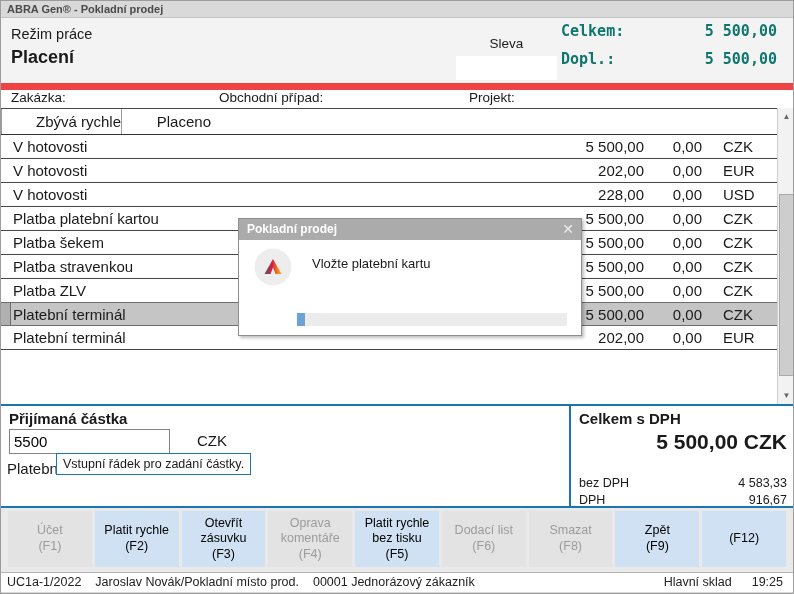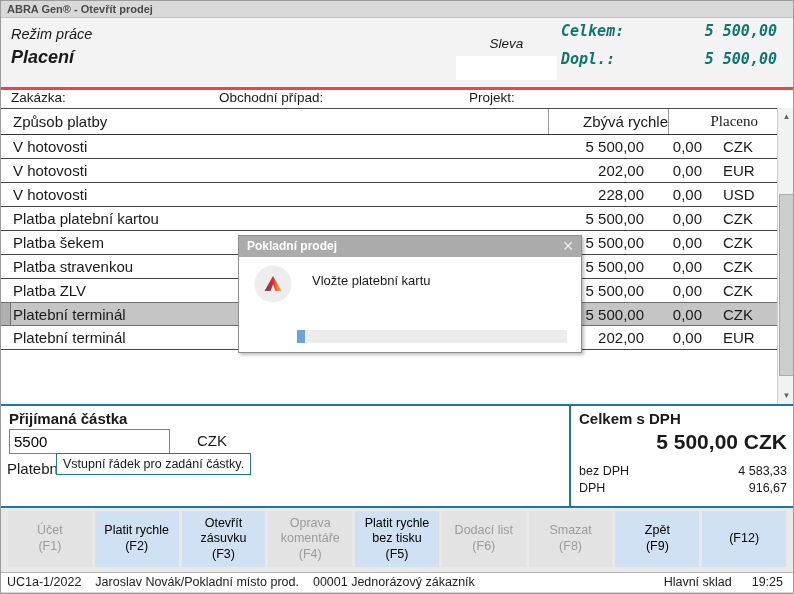--- a/index.html
+++ b/index.html
@@ -14,21 +14,21 @@
   
   .titlebar {
     position:absolute; left:0; top:0; width:100%; height:17px;
     background:#d9d9d9; border-bottom:1px solid #c2c2c2;
     font-size:11px; font-weight:bold; color:#4a4a4a;
     line-height:16px; padding-left:6px;
   }
   
   .header {
     position:absolute; left:0; top:17px; width:100%; height:72px;
-    background:#f3f3f3; border-bottom:3px solid #ef4444;font-style:italic;
+    background:#f3f3f3; border-bottom:7px solid #ef4444;
   }
   .mode-label { position:absolute; left:10px; top:8px; font-size:14.5px; }
   .mode-value { position:absolute; left:10px; top:29px; font-size:18px; font-weight:bold; }
   .sleva-label { position:absolute; left:455px; top:18px; width:101px; text-align:center; font-size:13.5px; }
   .sleva-box { position:absolute; left:455px; top:38px; width:101px; height:24px; background:#fff; }
   .hdr-totals {
     position:absolute; left:560px; top:4px; width:216px;
     font-family:"DejaVu Sans Mono","Liberation Mono",monospace;
     font-weight:bold; font-size:15px; color:#0f766e;
   }
@@ -46,21 +46,21 @@
     position:absolute; left:0; top:107px; width:776px; height:296px;
     background:#fff; border-top:1px solid #4a4a4a;
   }
   .thead {
     display:flex; align-items:center; height:26px;
     border-bottom:1px solid #333; font-size:15px;
     padding-right:13px;
   }
   .thead .h-method { flex:1; padding-left:12px; }
   .thead .h-remaining { width:120px; text-align:right; border-left:1px solid #9a9a9a; align-self:stretch; line-height:25px; }
-  .thead .h-placeno { width:96px; text-align:right; border-left:1px solid #9a9a9a; align-self:stretch; line-height:25px; padding-right:6px;font-family:Liberation Serif, serif; }
+  .thead .h-placeno { width:96px; text-align:right; border-left:1px solid #9a9a9a; align-self:stretch; line-height:25px; padding-right:6px; }
   .trowline {
     position:relative; display:flex; align-items:center; height:24px;
     border-bottom:1px solid #454545; font-size:15px; padding-right:13px;
     background:#fff;
     gap:12px;
   }
   .trowline .c-method { flex:1; padding-left:12px; white-space:nowrap; }
   .trowline .c-remaining { width:120px; text-align:right; }
   .trowline .c-paid { width:46px; text-align:right; }
   .trowline .c-curr { width:50px; padding-left:9px; }
@@ -89,56 +89,56 @@
     font-family:"Liberation Sans",sans-serif; background:#fff; }
   .amount-curr { position:absolute; left:196px; top:26px; font-size:15px; }
   .method-label { position:absolute; left:6px; top:54px; font-size:15px; white-space:nowrap; }
   .tooltip { position:absolute; left:55px; top:47px; z-index:6;
     border:1px solid #1a76ad; background:#fdfdfd; font-size:12.5px;
     padding:3px 6px; white-space:nowrap; }
   .totals-panel { position:absolute; left:568px; top:0; width:226px; height:100px;
     border-left:2px solid #1a76ad; padding:4px 8px 0 8px; }
   .totals-title { font-size:15px; font-weight:bold; }
   .totals-big { font-size:21px; font-weight:bold; text-align:right; margin-top:3px; }
-  .totals-small { display:flex; justify-content:space-between; font-size:12.5px; margin-top:10px; }
+  .totals-small { display:flex; justify-content:space-between; font-size:12.5px; margin-top:22px; }
   .totals-small + .totals-small { margin-top:3px; }
   
   .btnbar { position:absolute; left:0; top:507px; width:100%; height:64px;
     background:#e9e9e9; display:flex; gap:3px; padding:3px 7px 5px 7px; }
   .fbtn { flex:1; display:flex; flex-direction:column; align-items:center; justify-content:center;
     font-size:12.5px; line-height:1.25; text-align:center; border:none; cursor:default;
     font-family:"Liberation Sans",sans-serif; }
   .fbtn.enabled { background:#cfe1f2; color:#000; }
   .fbtn.disabled { background:#e3e3e3; color:#9b9b9b; }
   
   .statusbar { position:absolute; left:0; top:571px; width:100%; height:20px;
     background:#fff; border-top:1px solid #b5b5b5; font-size:12.5px; color:#222; }
   .statusbar .left { position:absolute; left:6px; top:2px; display:flex; gap:14px; }
   .statusbar .right { position:absolute; right:10px; top:2px; display:flex; gap:20px; }
   .bottomstrip { position:absolute; left:0; top:591px; width:100%; height:3px; background:#d8d8d8; }
   
-  .dialog { position:absolute; left:237px; top:234px; width:344px; height:118px;
+  .dialog { position:absolute; left:237px; top:217px; width:344px; height:118px;
     background:#fff; border:1px solid #8f8f8f; box-shadow:2px 2px 3px rgba(0,0,0,.25);
     z-index:10; }
   .dlg-title { position:relative; height:21px; background:#ababab; color:#fff;
     font-size:12px; font-weight:bold; line-height:21px; padding-left:8px; }
   .dlg-close { position:absolute; right:7px; top:0; font-size:14px; color:#ededed;
     line-height:21px; font-weight:normal; cursor:default; }
   .dlg-logo { position:absolute; left:15px; top:29px; width:38px; height:38px; }
   .dlg-msg { position:absolute; left:73px; top:37px; font-size:13px; color:#1a1a1a; }
   .dlg-progress { position:absolute; left:58px; top:94px; width:270px; height:13px; background:#ececec; }
   .dlg-chunk { height:100%; background:#6ba3d6; }
 </style>
 </head>
 <body>
 
 <div id="window">
 
   <div class="titlebar">
-    <span>ABRA Gen® - Otevřít prodej</span>
+    <span>ABRA Gen® - Pokladní prodej</span>
   </div>
 
   <div class="header">
     <div class="mode-label">Režim práce</div>
     <div class="mode-value">Placení</div>
     <div class="sleva-label">Sleva</div>
     <div class="sleva-box"></div>
     <div class="hdr-totals">
       <div class="trow">
         <span>Celkem:</span>
@@ -152,21 +152,20 @@
   </div>
 
   <div class="refrow">
     <span class="zak">Zakázka:</span>
     <span class="obp">Obchodní případ:</span>
     <span class="prj">Projekt:</span>
   </div>
 
   <div class="table">
     <div class="thead">
-      <span class="h-method">Způsob platby</span>
       <span class="h-remaining">Zbývá rychle</span>
       <span class="h-placeno">Placeno</span>
     </div>
     <div id="rows-host">
         <div class="trowline">
           <span class="c-method">V hotovosti</span>
           <span class="c-remaining">5 500,00</span>
           <span class="c-paid">0,00</span>
           <span class="c-curr">CZK</span>
         </div>

